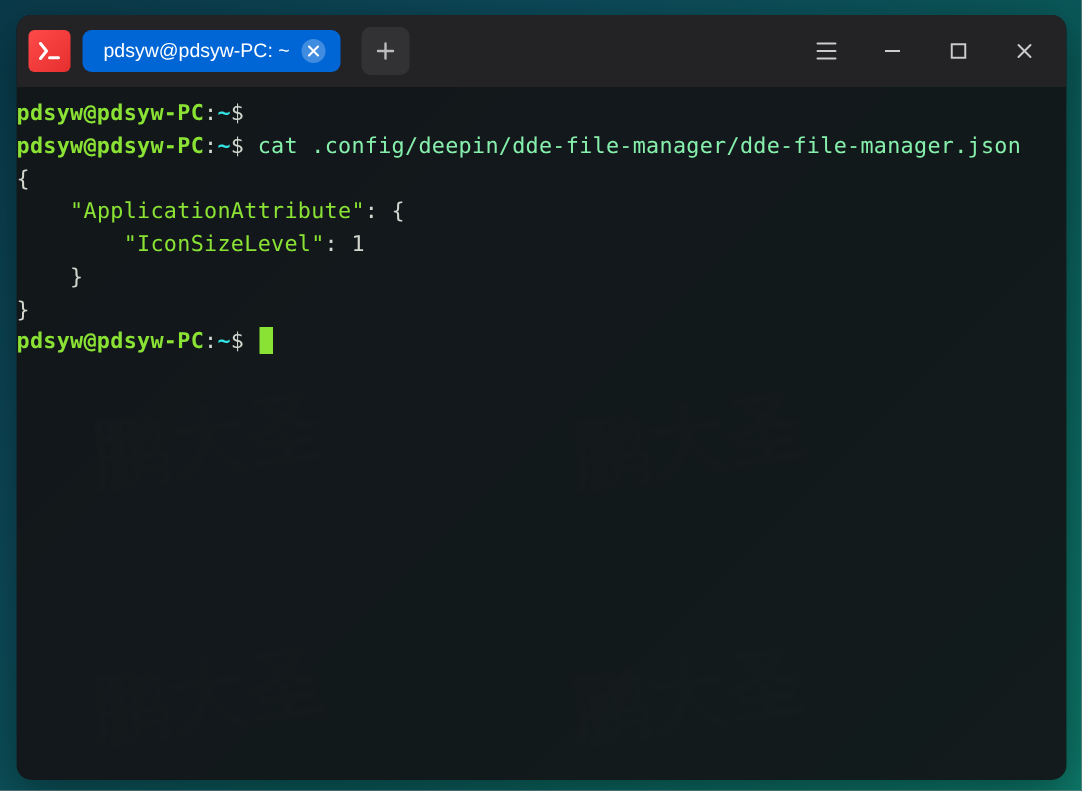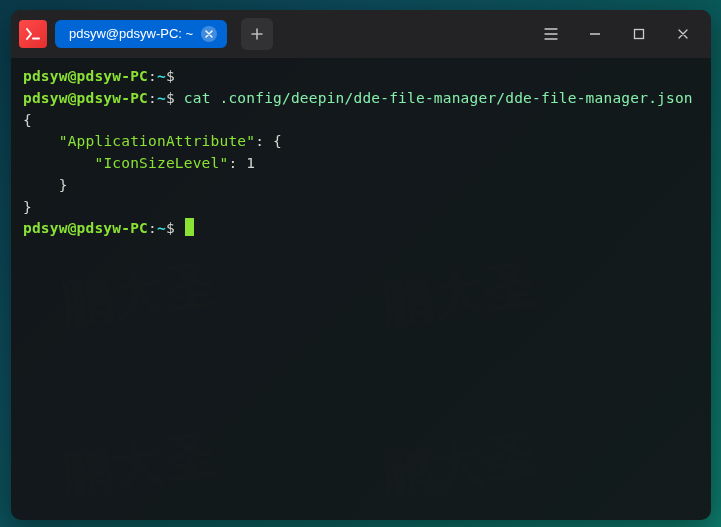--- a/index.html
+++ b/index.html
@@ -96,21 +96,21 @@
     .win-btn {
       width: 20px;
       height: 20px;
       display: flex;
       align-items: center;
       justify-content: center;
       cursor: pointer;
       color: #ccc;
     }
     .terminal-body {
-      padding: 8px 0 0 12px;
+      padding: 8px 0 0 0;
       font-size: 14.5px;
       line-height: 1.5;
       letter-spacing: 0.2px;
     }
     .line { white-space: pre; }
     .user { color: #8ae234; font-weight: bold; }
     .colon { color: #d3d7cf; }
     .path { color: #34e2e2; font-weight: bold; }
     .dollar { color: #d3d7cf; }
     .cmd { color: #86efac; }

